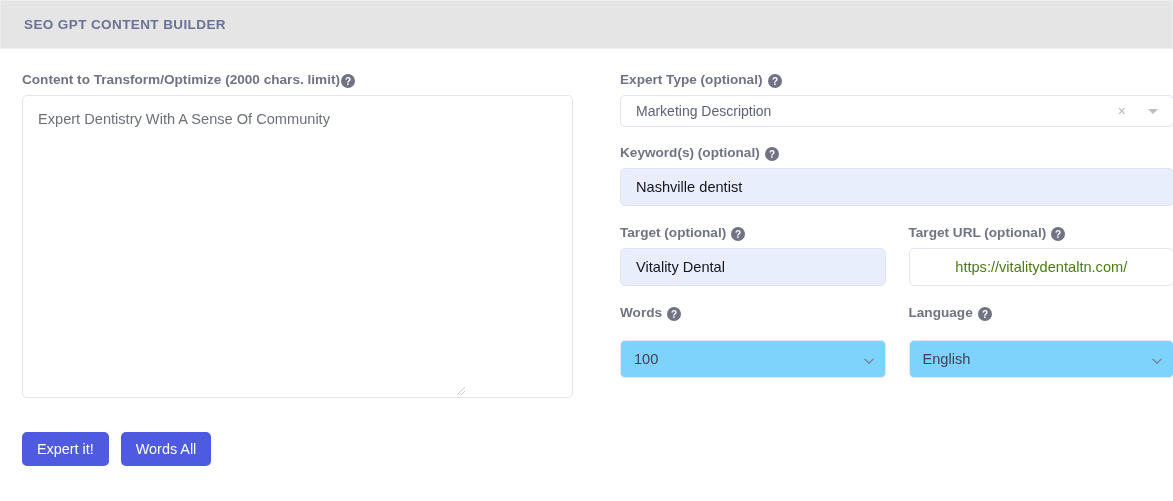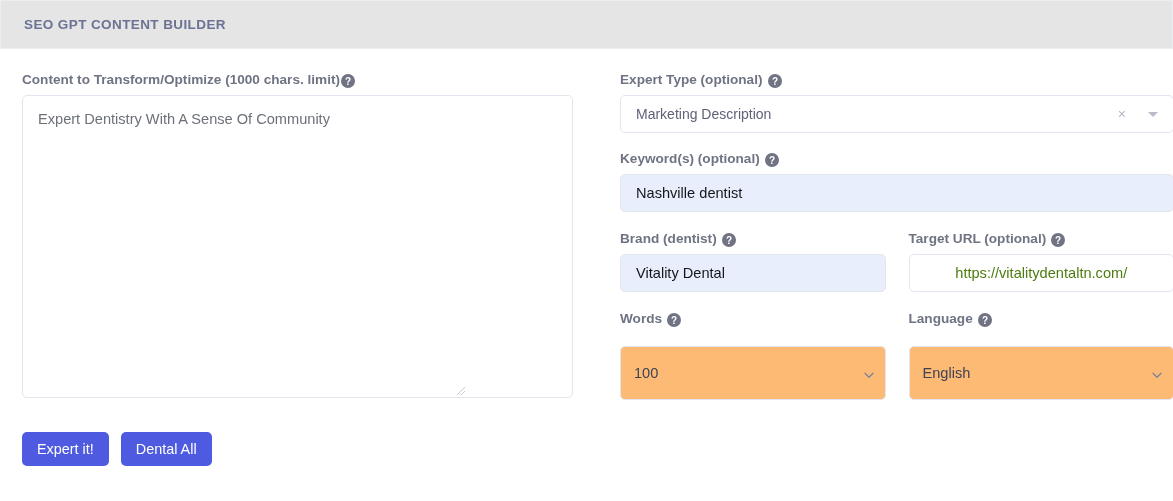--- a/index.html
+++ b/index.html
@@ -129,21 +129,21 @@
     line-height: 34px;
     cursor: pointer;
     white-space: nowrap;
   }
 
   
   .select2 {
     position: relative;
     box-sizing: border-box;
     width: 100%;
-    height: 38px;
+    height: 32px;
     border: 1px solid #e4e6ef;
     border-radius: 5px;
     background: #ffffff;
     display: flex;
     align-items: center;
     padding: 0 15px;
     margin-bottom: 17px;
   }
   .select2-text {
     font-size: 14px;
@@ -200,24 +200,24 @@
     display: flex;
     gap: 23px;
     margin-bottom: 18px;
   }
   .row-2 > .col { flex: 1 1 0; min-width: 0; }
 
   
   .native-select {
     box-sizing: border-box;
     width: 100%;
-    height: 54px;
+    height: 38px;
     border: 1px solid #e4e6ef;
     border-radius: 5px;
-    background-color: #fdba74;
+    background-color: #7dd3fc;
     padding: 0 28px 0 13px;
     font-family: "Liberation Sans", sans-serif;
     font-size: 14.6px;
     color: #3f4254;
     outline: none;
     -webkit-appearance: none;
     -moz-appearance: none;
     appearance: none;
     display: block;
   }
@@ -237,42 +237,42 @@
 
 <div class="card-header">
   <div class="card-title">SEO GPT CONTENT BUILDER</div>
 </div>
 
 <div class="card-body">
 
   <div class="col-left">
 
     <div class="field-label">
-      <span class="lbl-text">Content to Transform/Optimize (1000 chars. limit)</span>
+      <span class="lbl-text">Content to Transform/Optimize (2000 chars. limit)</span>
       <span class="help-icon tight">
         <svg width="14" height="14" viewBox="0 0 14 14">
           <circle cx="7" cy="7" r="7" fill="#6f7383"></circle>
           <text x="7" y="10.6" font-size="10" font-family="Liberation Sans, sans-serif" font-weight="bold" fill="#ffffff" text-anchor="middle">?</text>
         </svg>
       </span>
     </div>
 
     <div class="textarea-wrap">
       <textarea class="content-textarea" placeholder="" style="">Expert Dentistry With A Sense Of Community</textarea>
       <span class="resize-grip">
         <svg width="13" height="13" viewBox="0 0 13 13">
           <path d="M12 4 L4 12" stroke="#c9ccd6" stroke-width="1"></path>
           <path d="M12 8 L8 12" stroke="#c9ccd6" stroke-width="1"></path>
         </svg>
       </span>
     </div>
 
     <div class="button-row">
       <button class="btn">Expert it!</button>
-      <button class="btn">Dental All</button>
+      <button class="btn">Words All</button>
     </div>
 
   </div>
 
   <div class="col-right">
 
     <div class="field-label">
       <span class="lbl-text">Expert Type (optional)</span>
       <span class="help-icon">
         <svg width="14" height="14" viewBox="0 0 14 14">
@@ -298,21 +298,21 @@
       </span>
     </div>
 
     <div class="keyword-wrap">
       <input class="text-input autofilled" type="text" value="Nashville dentist" style="">
     </div>
 
     <div class="row-2" style="margin-bottom:0;">
       <div class="col">
         <div class="field-label">
-          <span class="lbl-text">Brand (dentist)</span>
+          <span class="lbl-text">Target (optional)</span>
           <span class="help-icon">
             <svg width="14" height="14" viewBox="0 0 14 14">
               <circle cx="7" cy="7" r="7" fill="#6f7383"></circle>
               <text x="7" y="10.6" font-size="10" font-family="Liberation Sans, sans-serif" font-weight="bold" fill="#ffffff" text-anchor="middle">?</text>
             </svg>
           </span>
         </div>
       </div>
       <div class="col">
         <div class="field-label">

